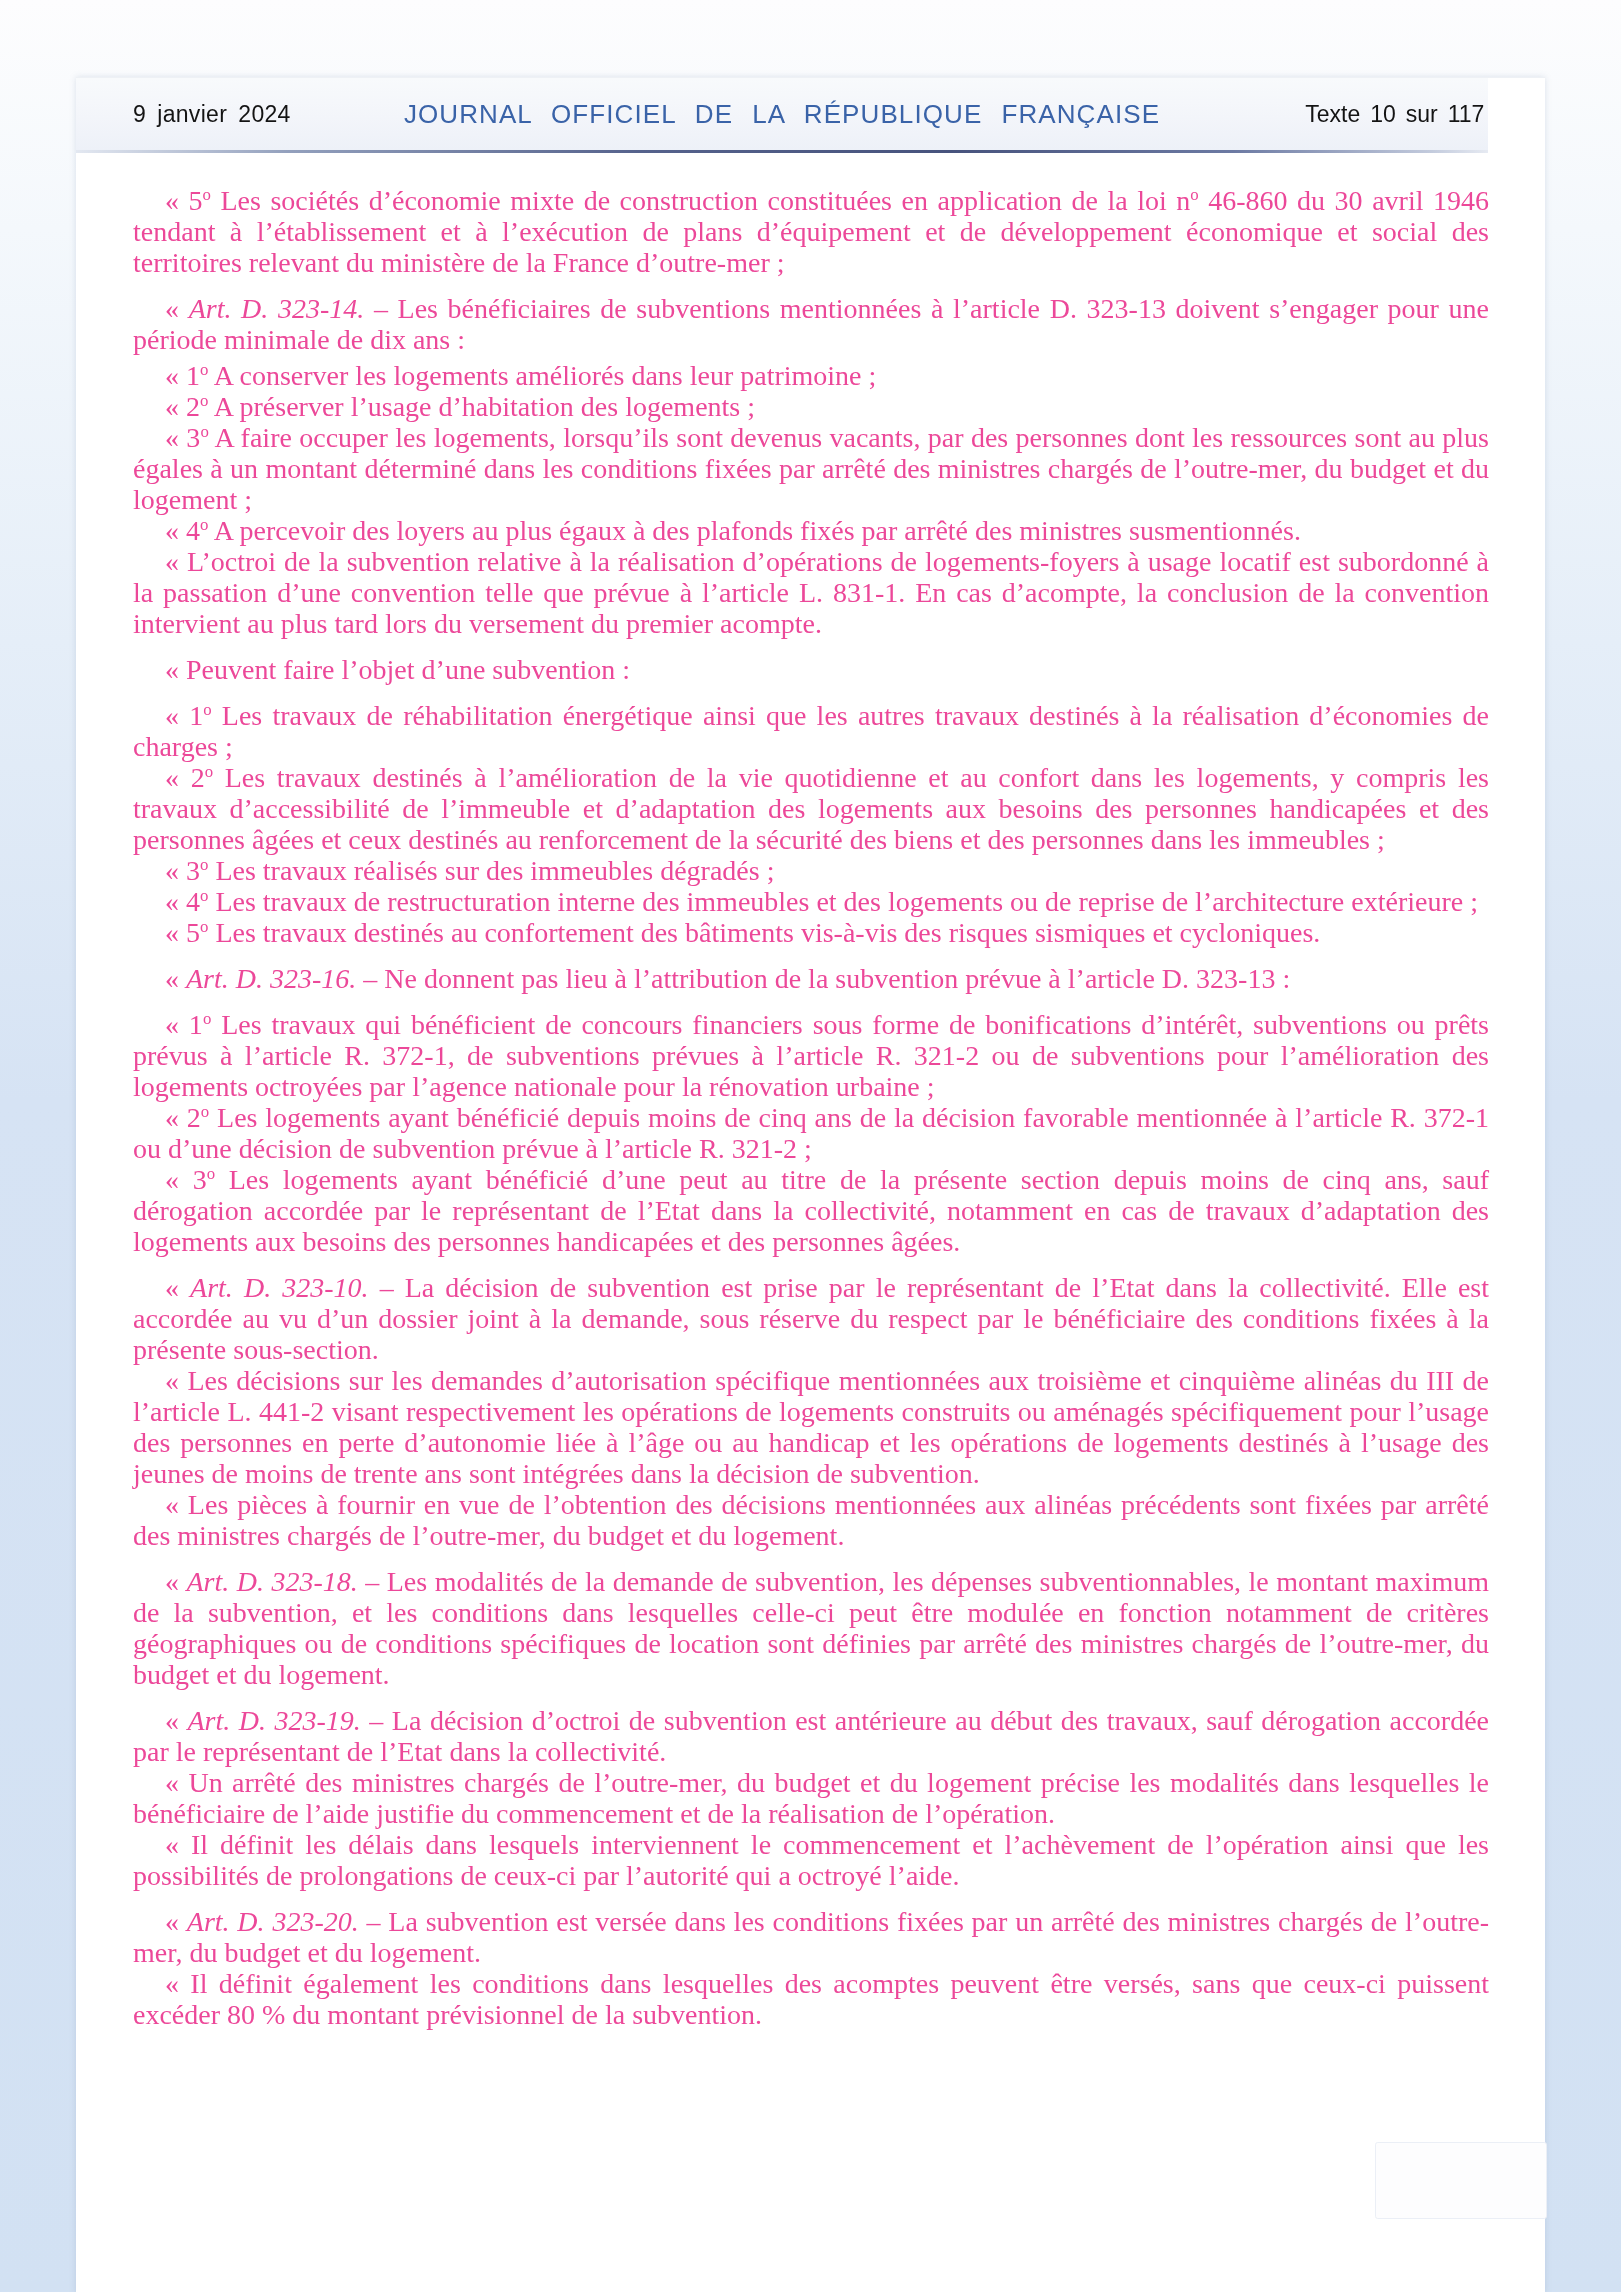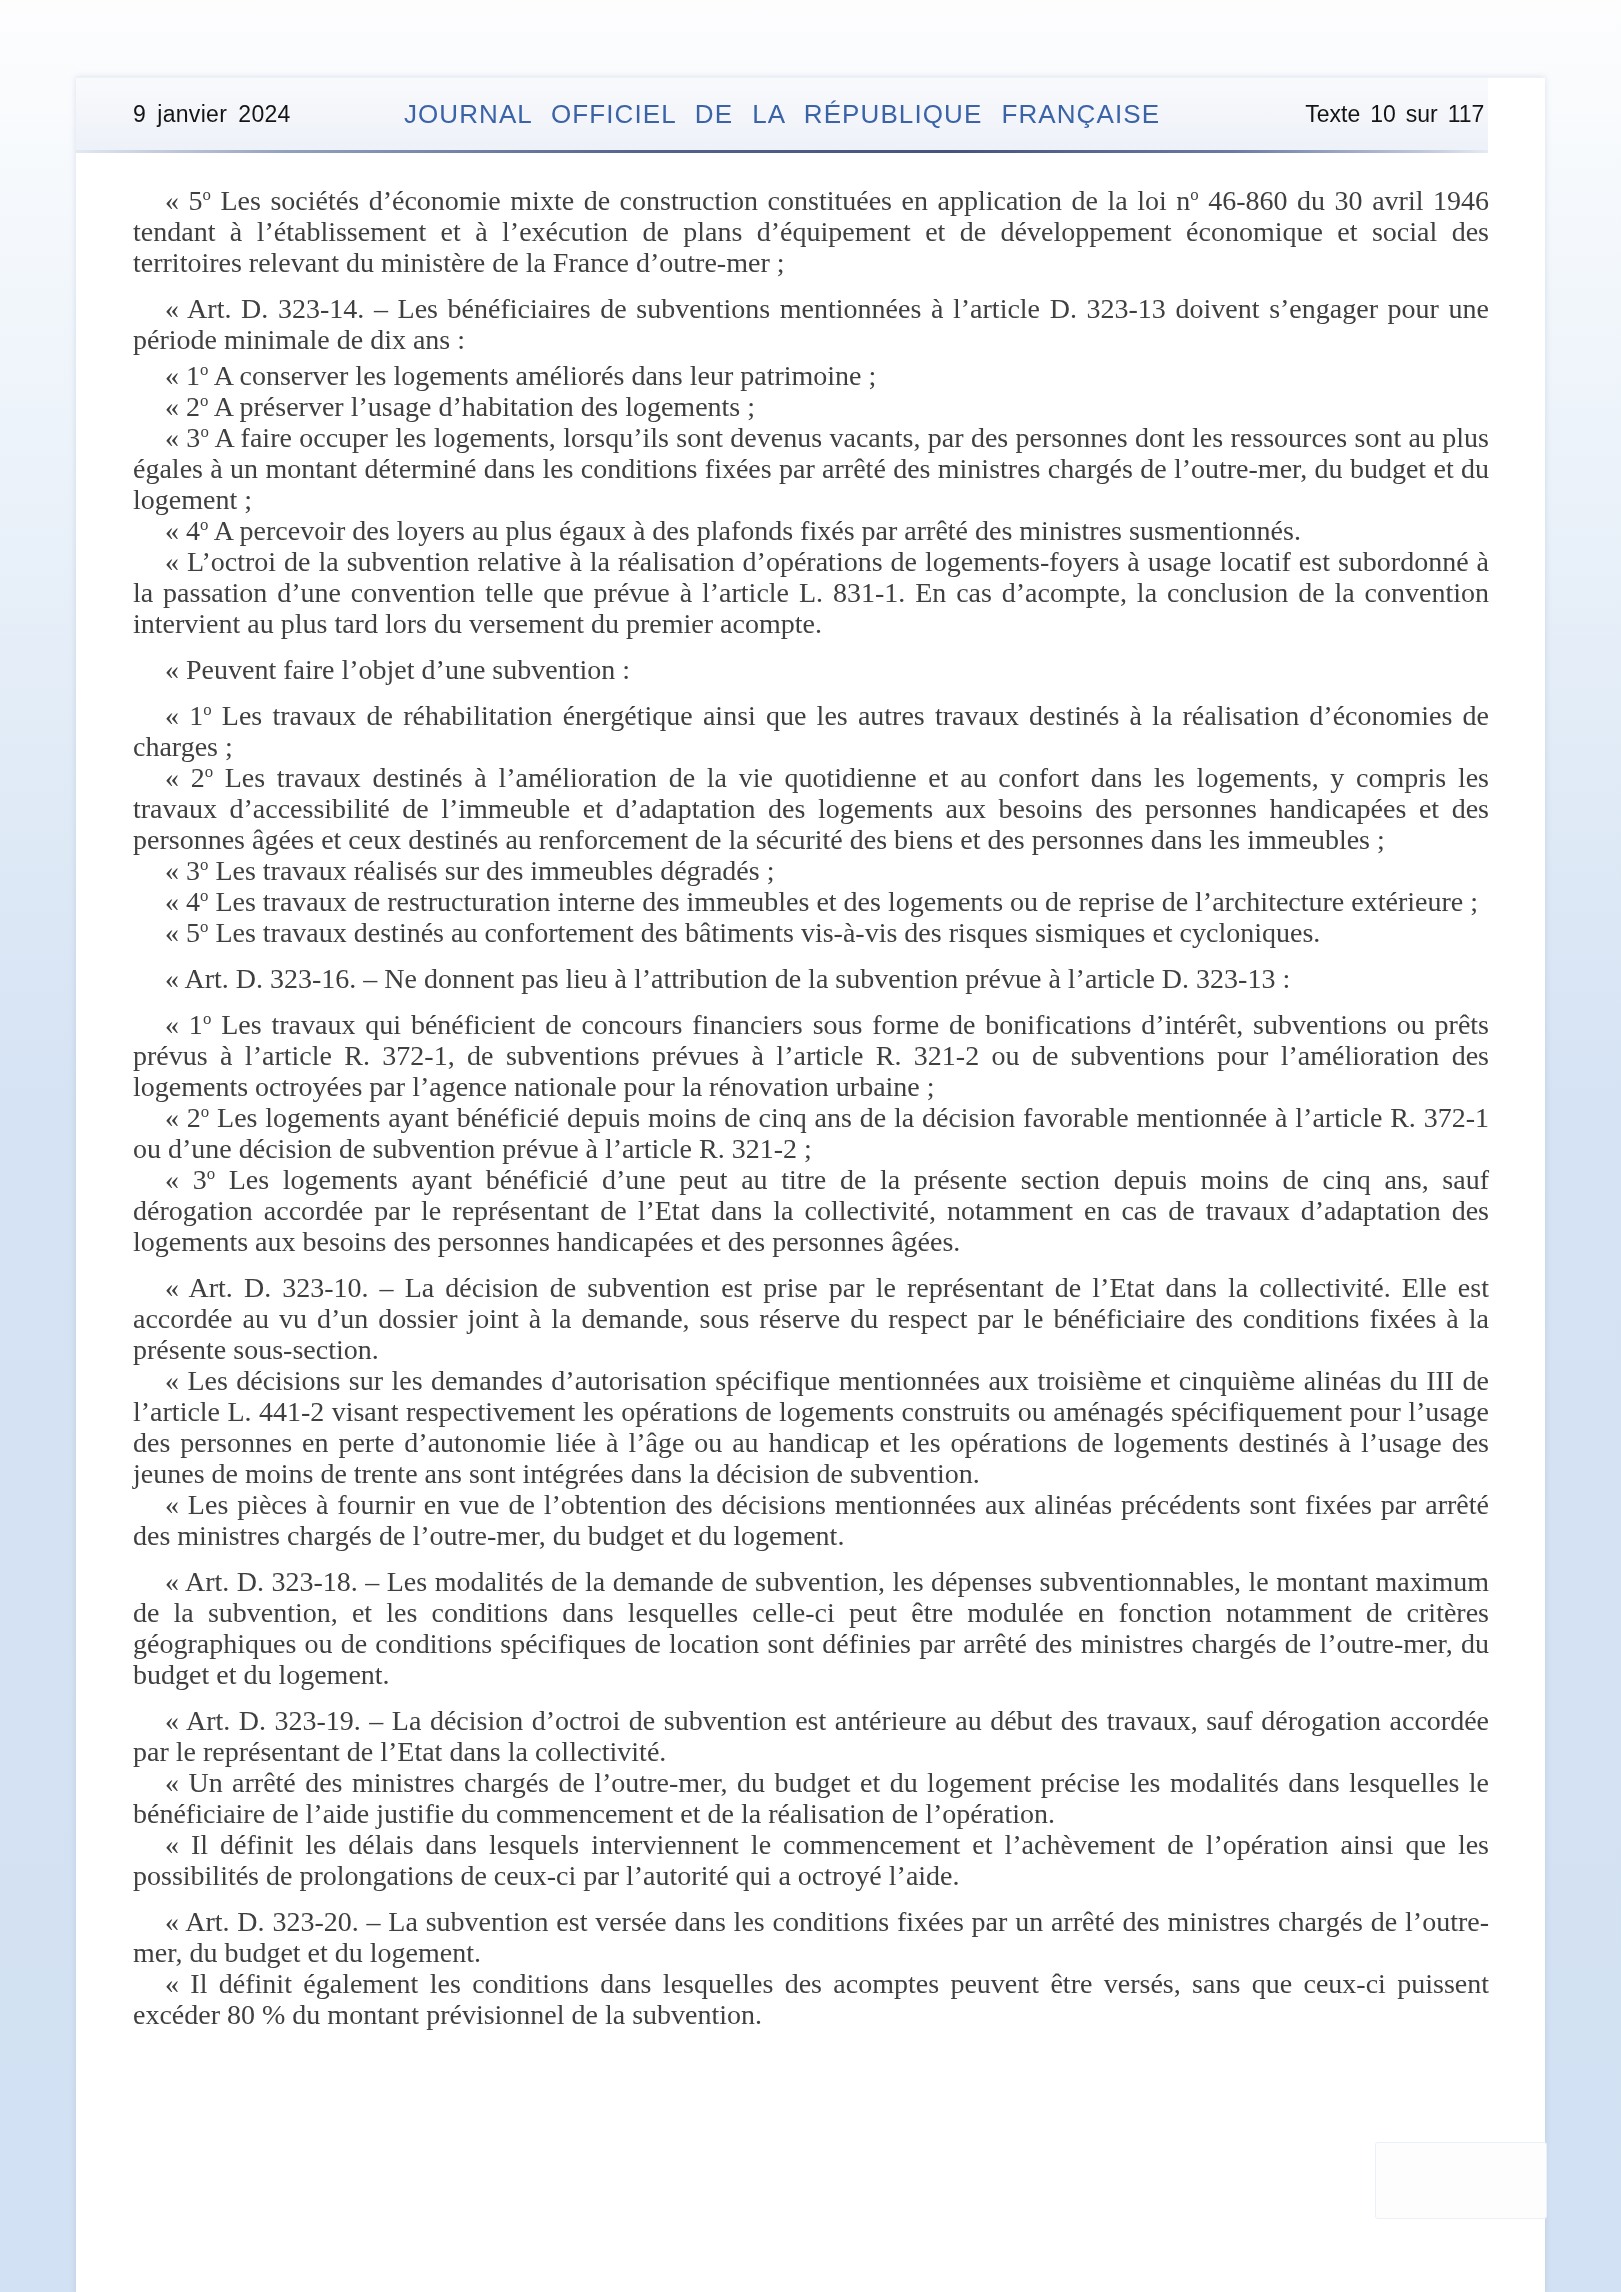--- a/index.html
+++ b/index.html
@@ -42,30 +42,30 @@
     font-family:"Liberation Sans","DejaVu Sans",sans-serif;
     font-size:23px;color:#141414;word-spacing:3.6px;
     white-space:nowrap;
   }
   .rule{
     width:1412px;height:2.7px;
     background:linear-gradient(90deg,#e3e8f1 0%,#93a0bd 15%,#55628c 40%,#47537d 62%,#6c7aa3 82%,#c3cbdd 96%,#e6eaf2 100%);
   }
   .body-col{
     margin:32px 56px 0 57px;
-    font-size:28px;line-height:31px;color:#404040;
+    font-size:28px;line-height:31px;color:#ec4899;
   }
   .body-col p{
     margin:0;padding:0;
     text-indent:32px;
     text-align:justify;
   }
   .body-col p.gap{margin-top:15px;}
   .body-col p.gapsm{margin-top:5.4px;}
-  .it{}
+  .it{font-style:italic;}
   .sup{font-size:0.6em;vertical-align:super;line-height:0;}
   .corner-artifact{
     position:absolute;left:1375px;top:2142px;
     width:170px;height:75px;
     background:#fdfdfe;border:0.9px solid #ebeff6;border-radius:2.7px;
   }
 </style>
 </head>
 <body>
 

